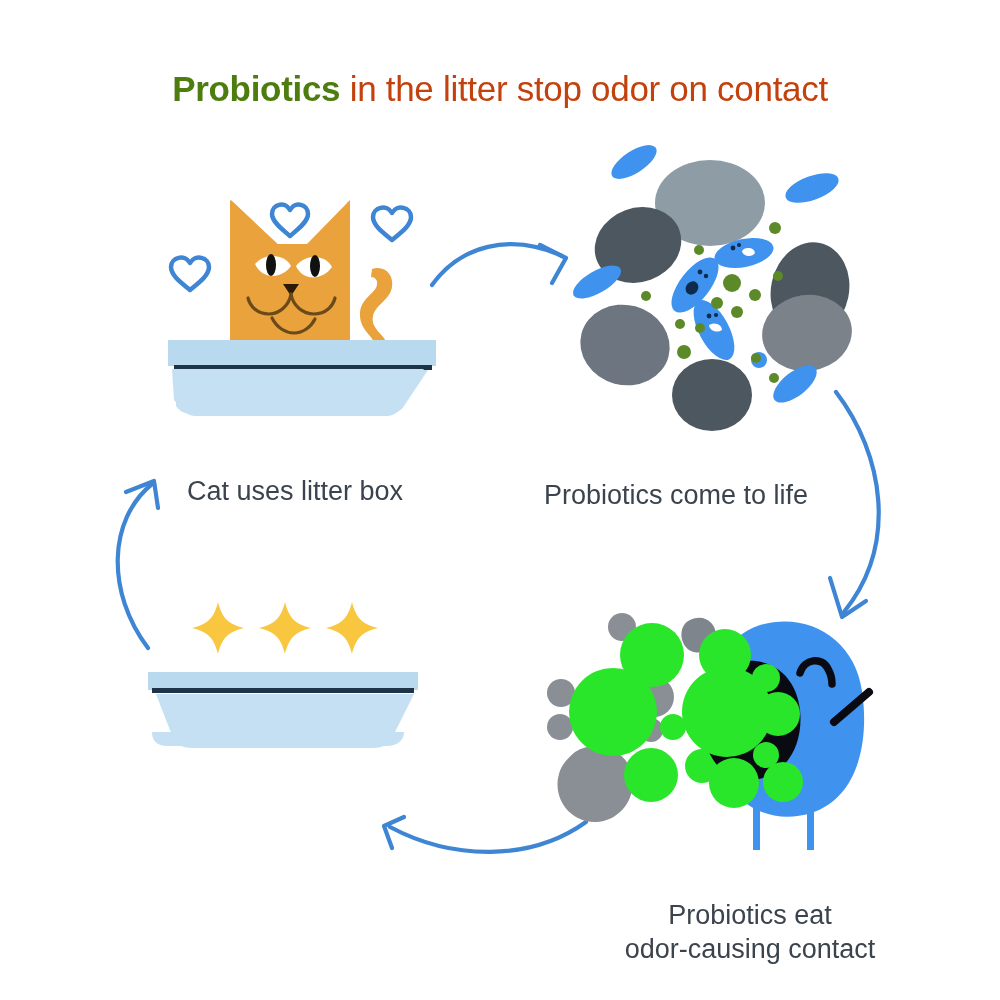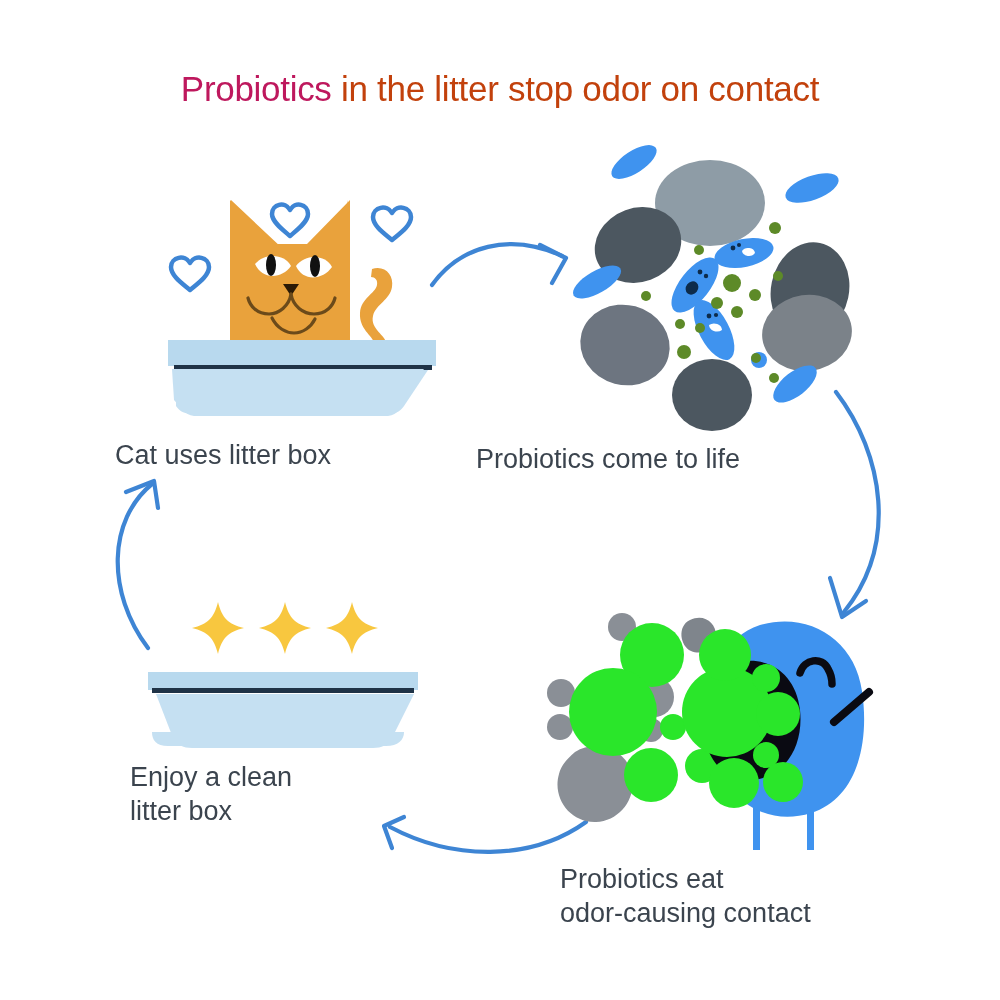--- a/index.html
+++ b/index.html
@@ -21,30 +21,32 @@
     left: 0;
     top: 68px;
     width: 1000px;
     text-align: center;
     font-size: 35px;
     line-height: 42px;
     color: #4e5a66;
     letter-spacing: -0.3px;
     white-space: nowrap;
   }
-  #title .strong { font-weight: normal; color: #be185d; }
+  #title .strong { font-weight: bold; color: #4d7c0f; }
   #title .rest   { font-weight: normal; color: #c2410c; }
 
   
   .caption {
     position: absolute;
+    text-align: center;
     color: #3b444e;
     font-size: 27px;
     line-height: 34px;
     white-space: pre-line;
+    margin-top: 36px;
   }
   #cap-cat       { left: 115px;  top: 438px; width: 360px; }
   #cap-life      { left: 476px;  top: 442px; width: 400px; }
   #cap-clean     { left: 130px;  top: 760px; width: 330px; }
   #cap-eat       { left: 560px;  top: 862px; width: 380px; }
 
   
   .layer {
     position: absolute;
     left: 0; top: 0;
@@ -243,16 +245,14 @@
       <rect x="152" y="688" width="262" height="5" fill="#1f3347"></rect>
       <path d="M156,694 L414,694 L392,738 c-5,7 -10,10 -19,10 L192,748 c-9,0 -14,-3 -19,-10 Z" fill="#c5e0f2"></path>
       <path d="M168,746 L386,746 c12,0 18,-6 18,-14 L152,732 c0,8 4,14 16,14 z" fill="#c5e0f2"></path>
     </g>
   </svg>
 
   <div class="caption" id="cap-cat">Cat uses litter box</div>
   <div class="caption" id="cap-life">Probiotics come to life</div>
   <div class="caption" id="cap-eat">Probiotics eat
 odor-causing contact</div>
-  <div class="caption" id="cap-clean">Enjoy a clean
-litter box</div>
 
 </div>
 
 </body></html>

